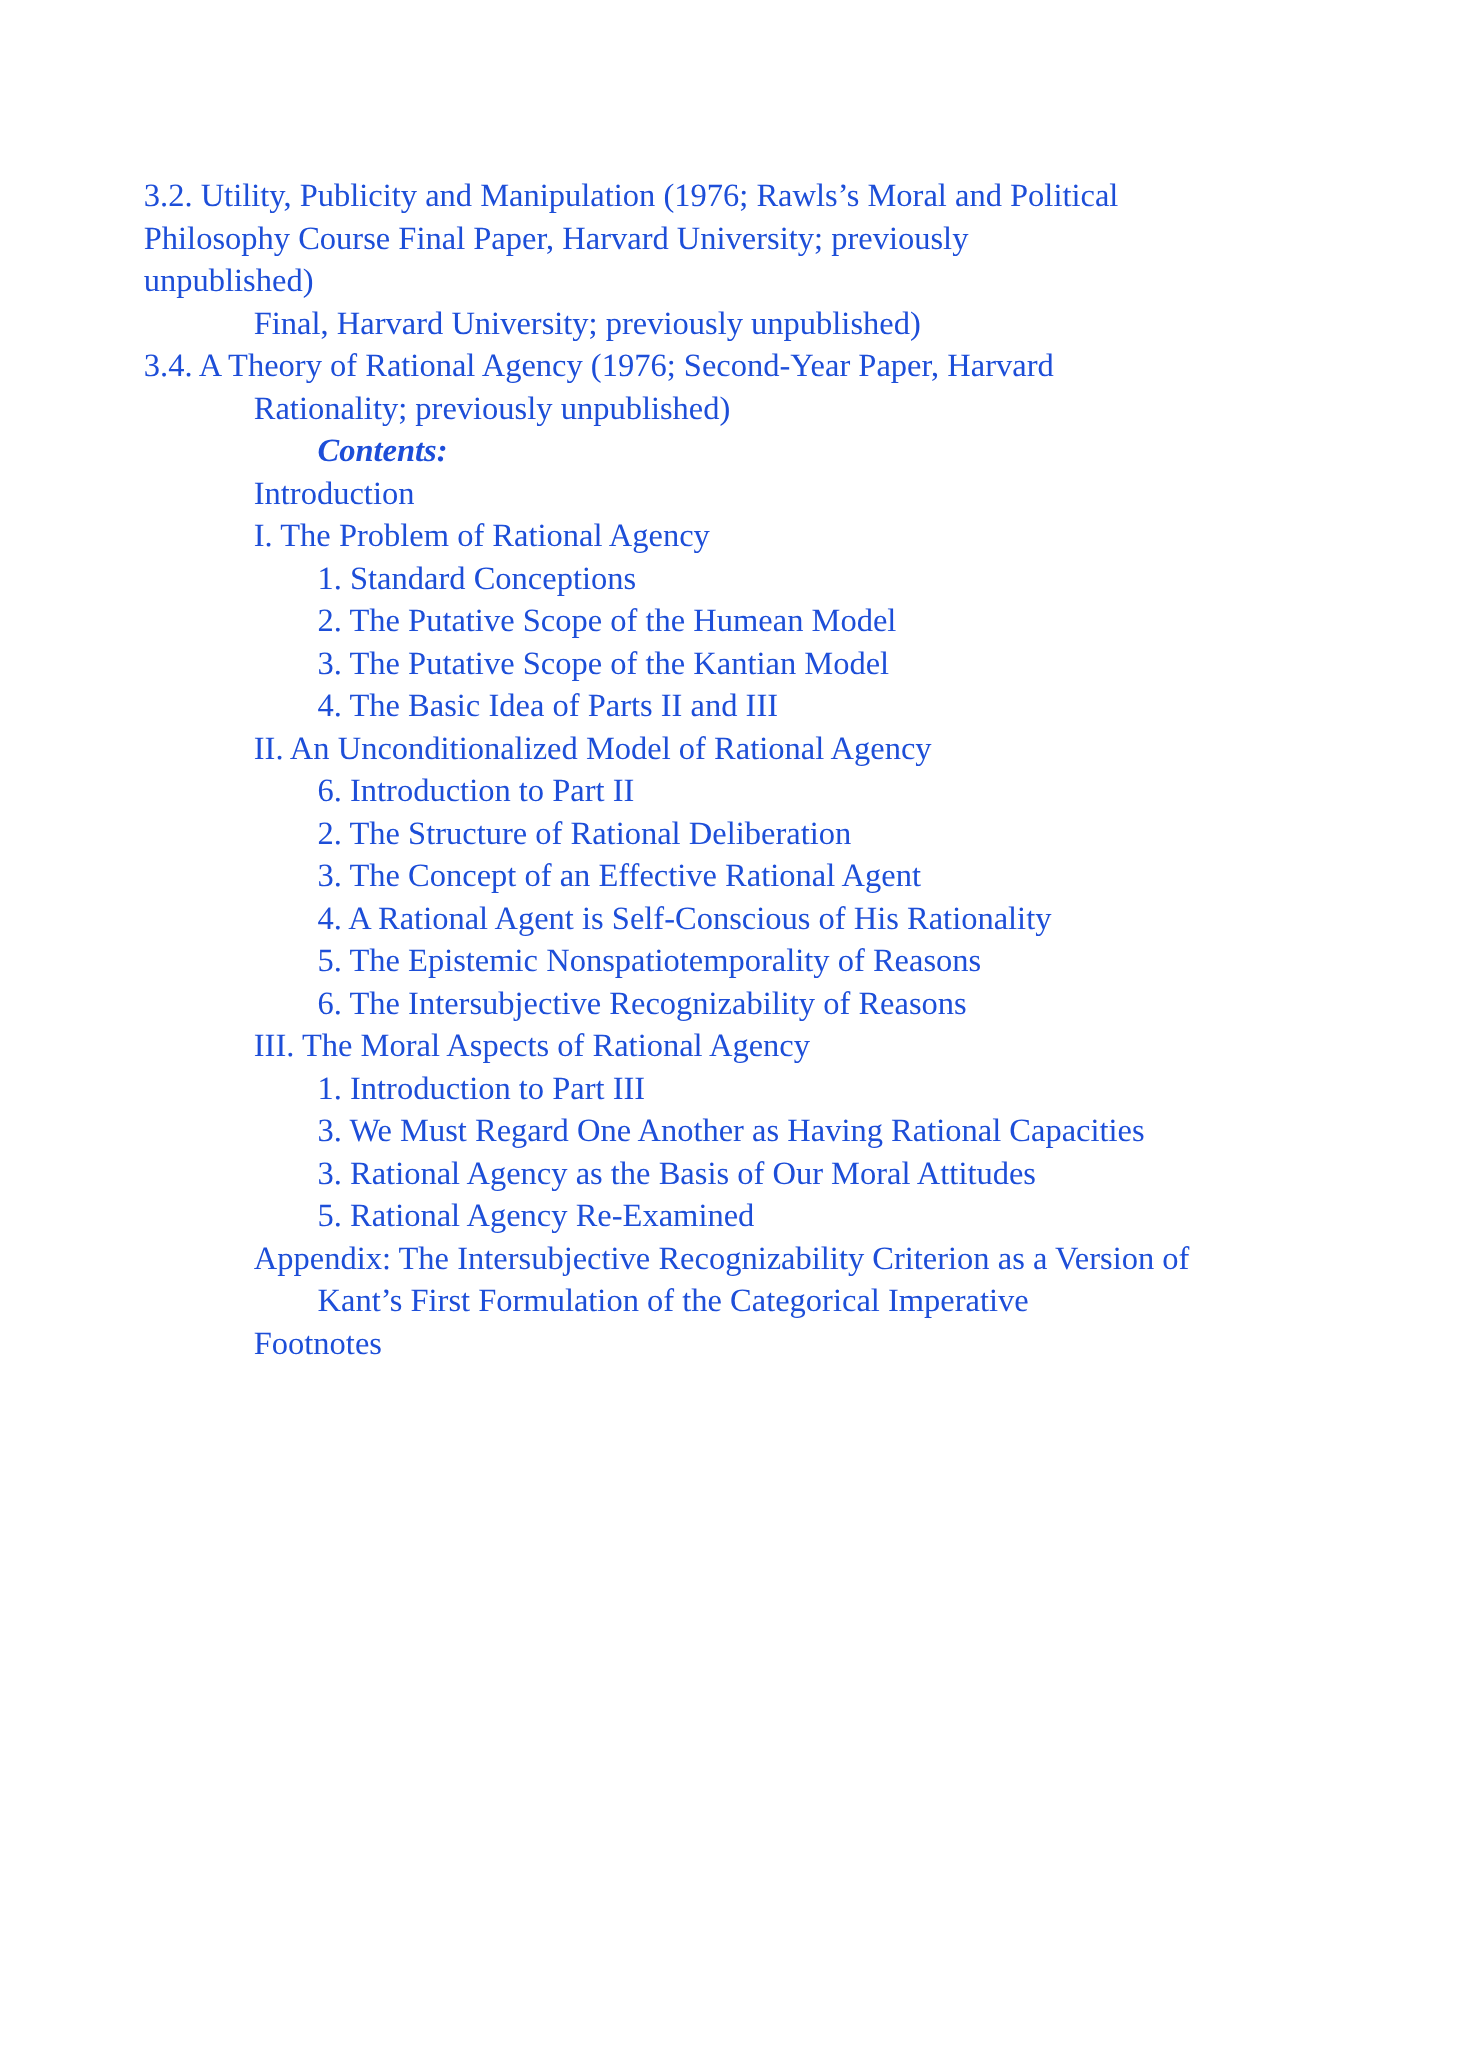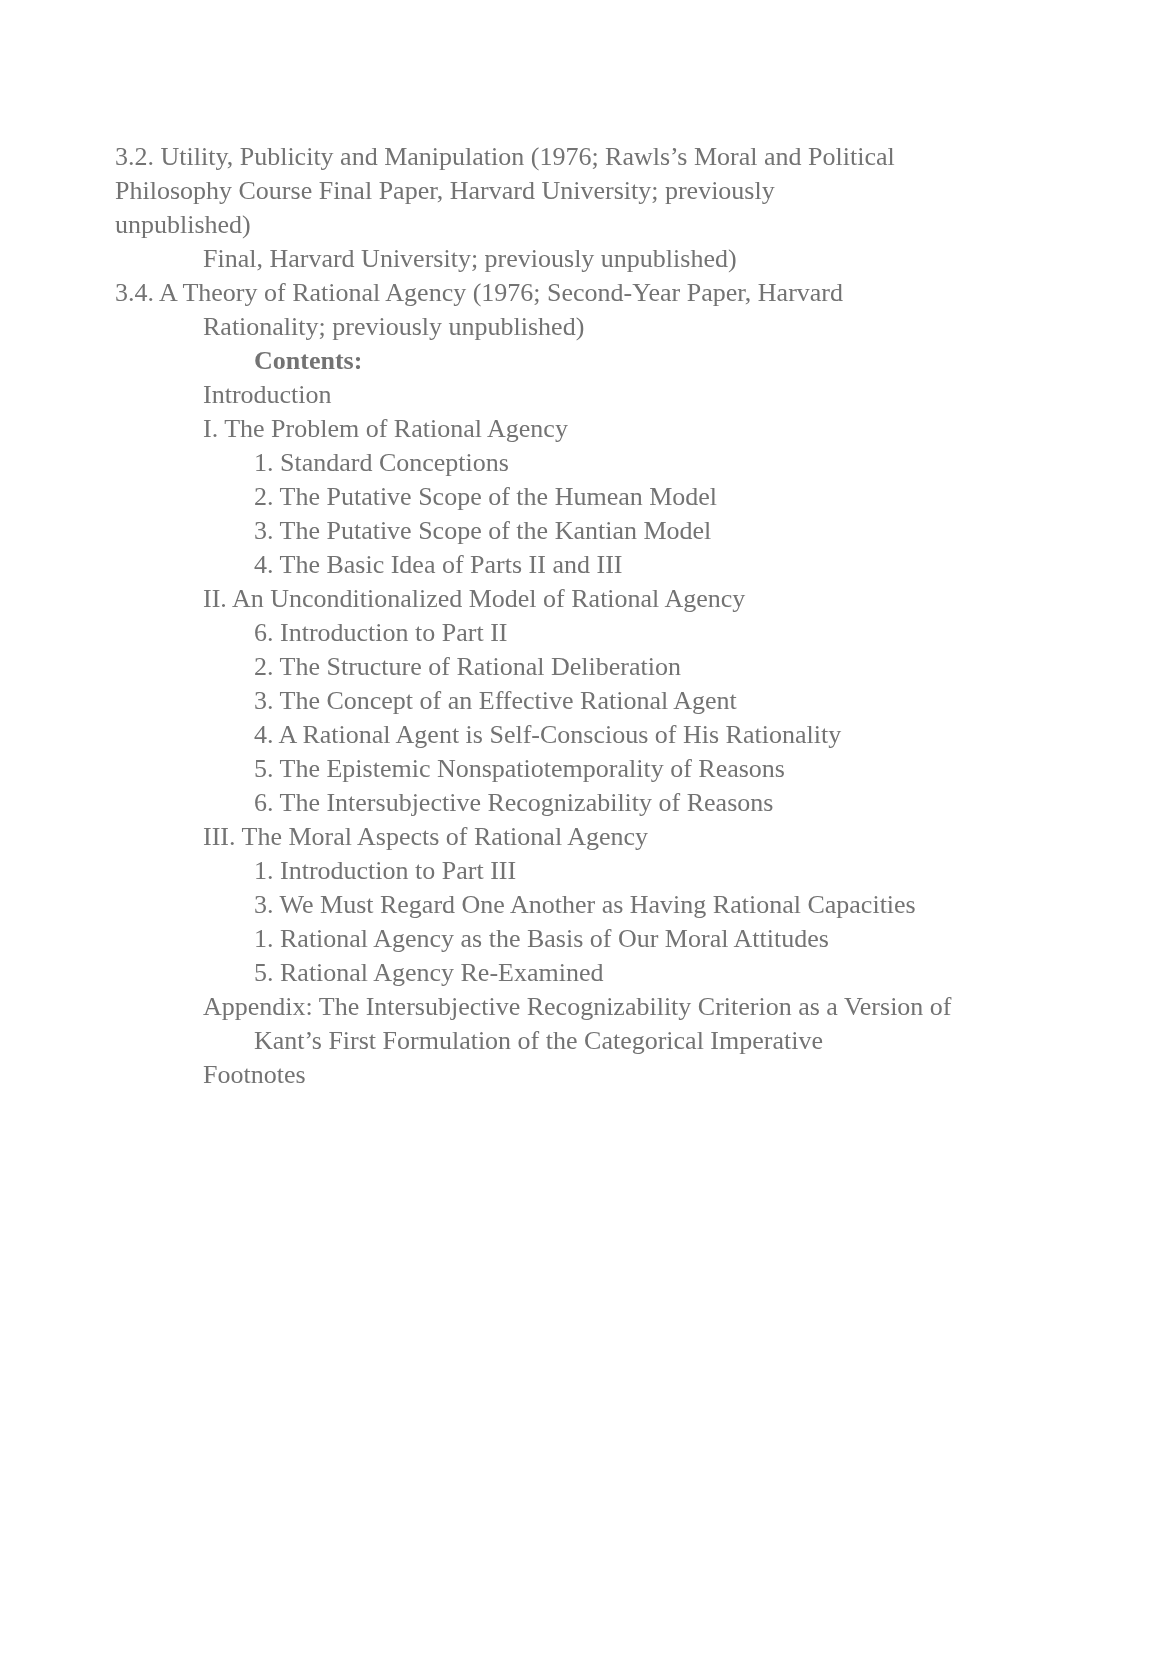--- a/index.html
+++ b/index.html
@@ -5,39 +5,39 @@
   html, body {
     margin: 0;
     padding: 0;
     background: #ffffff;
   }
   .page {
     position: relative;
     width: 986px;
     height: 1653px;
     background: #ffffff;
-    color: #737373;
+    color: #1d4ed8;
     font-family: "Liberation Serif", "DejaVu Serif", serif;
     overflow: hidden;
     border-radius: 29px;
   }
   .toc {
     position: absolute;
     left: 115px;
     top: 140px;
     width: 990px;
     font-size: 26px;
     line-height: 34px;
   }
   .toc-line {
     white-space: nowrap;
   }
   .toc-line.indent-1 { padding-left: 88px; }
   .toc-line.indent-2 { padding-left: 139px; }
-  .toc-line.bold { font-weight: bold; }
+  .toc-line.bold { font-weight: bold; font-style: italic; }
 </style>
 </head>
 <body>
 
 <div class="page">
   <div class="toc" id="toc-container">
       <div class="toc-line indent-0">3.2. Utility, Publicity and Manipulation (1976; Rawls’s Moral and Political</div>
       <div class="toc-line indent-0">Philosophy Course Final Paper, Harvard University; previously</div>
       <div class="toc-line indent-0">unpublished)</div>
       <div class="toc-line indent-1">Final, Harvard University; previously unpublished)</div>
@@ -53,19 +53,19 @@
       <div class="toc-line indent-1">II. An Unconditionalized Model of Rational Agency</div>
       <div class="toc-line indent-2">6. Introduction to Part II</div>
       <div class="toc-line indent-2">2. The Structure of Rational Deliberation</div>
       <div class="toc-line indent-2">3. The Concept of an Effective Rational Agent</div>
       <div class="toc-line indent-2">4. A Rational Agent is Self-Conscious of His Rationality</div>
       <div class="toc-line indent-2">5. The Epistemic Nonspatiotemporality of Reasons</div>
       <div class="toc-line indent-2">6. The Intersubjective Recognizability of Reasons</div>
       <div class="toc-line indent-1">III. The Moral Aspects of Rational Agency</div>
       <div class="toc-line indent-2">1. Introduction to Part III</div>
       <div class="toc-line indent-2">3. We Must Regard One Another as Having Rational Capacities</div>
-      <div class="toc-line indent-2">1. Rational Agency as the Basis of Our Moral Attitudes</div>
+      <div class="toc-line indent-2">3. Rational Agency as the Basis of Our Moral Attitudes</div>
       <div class="toc-line indent-2">5. Rational Agency Re-Examined</div>
       <div class="toc-line indent-1">Appendix: The Intersubjective Recognizability Criterion as a Version of</div>
       <div class="toc-line indent-2">Kant’s First Formulation of the Categorical Imperative</div>
       <div class="toc-line indent-1">Footnotes</div>
     </div>
 </div>
 
 </body></html>

